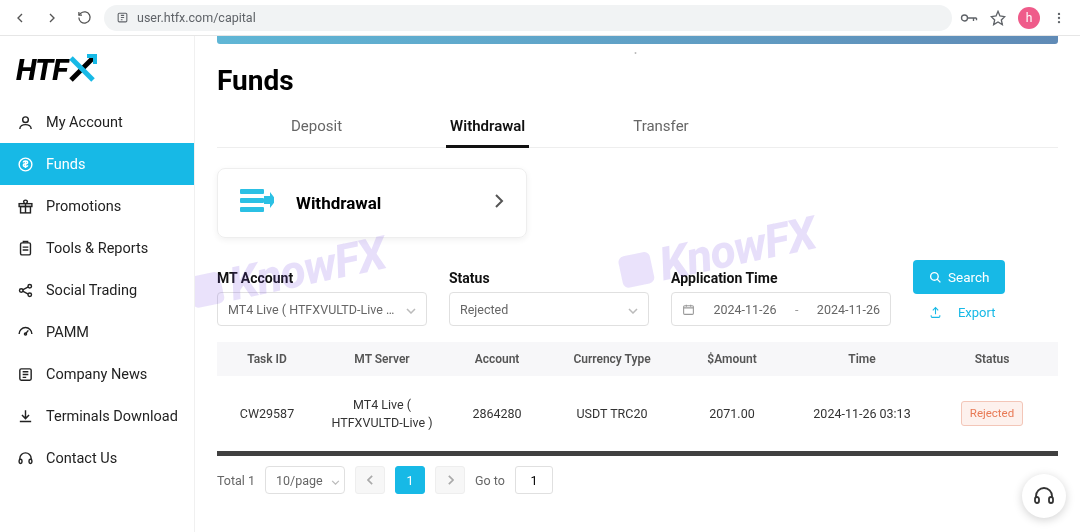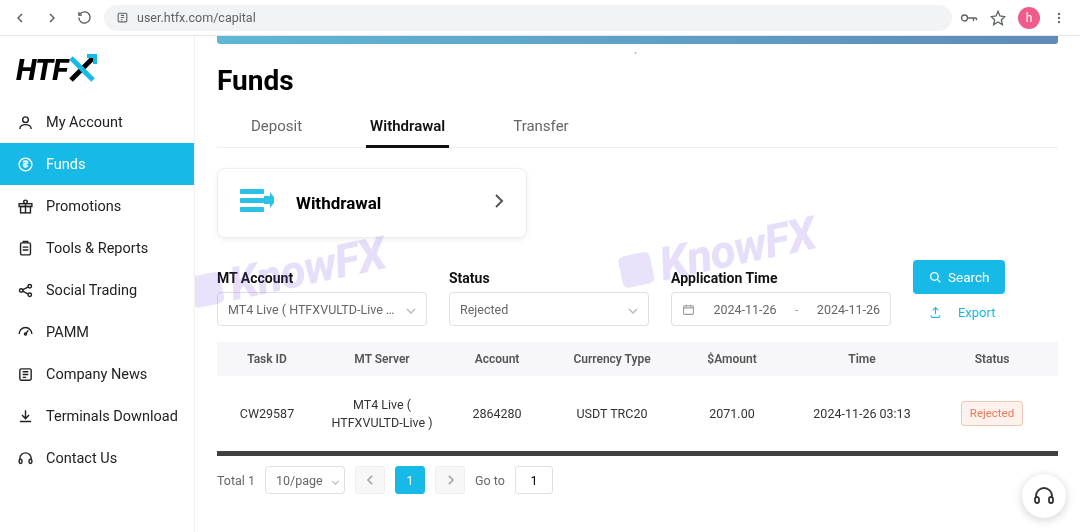--- a/index.html
+++ b/index.html
@@ -25,21 +25,21 @@
   .nav li.active { background:#17b9e6; color:#fff; }
   .nav .ico { width:18px; height:18px; display:flex; align-items:center; justify-content:center; color:inherit; }
 
   
   .main { flex:1; padding: 0 22px 10px 22px; position:relative; overflow:hidden; }
   .banner-strip { height:8px; background:linear-gradient(90deg,#0a8fbf,#0a4c8f); border-radius:0 0 3px 3px; opacity:.65; margin-bottom:4px; }
   .dots { text-align:center; font-size:9px; color:#bbb; letter-spacing:4px; margin-bottom:2px; }
   h1.page-title { font-size:28px; font-weight:700; margin: 6px 0 14px; }
 
   .tabs { display:flex; gap:60px; border-bottom:1px solid #eee; font-size:15px; color:#666; padding:0 30px; }
-  .tab { padding: 6px 4px 10px; cursor:pointer; }
+  .tab { padding: 6px 4px 10px; cursor:pointer;margin-left:40px; }
   .tab.active { color:#111; font-weight:600; border-bottom:3px solid #111; margin-bottom:-1px; }
 
   .wcard { margin-top:20px; width:310px; height:70px; border:1px solid #eee; border-radius:8px; box-shadow:0 2px 6px rgba(0,0,0,.06); display:flex; align-items:center; padding:0 22px; gap:22px; cursor:pointer; }
   .wcard .big-ico { color:#2bc0e4; }
   .wcard .lbl { font-weight:700; font-size:17px; flex:1; }
   .wcard .chev { color:#555; }
 
   .filters { display:flex; gap:22px; margin-top:22px; align-items:flex-end; }
   .fgroup { display:flex; flex-direction:column; gap:6px; }
   .fgroup .flabel { font-size:14px; font-weight:700; color:#111; }

